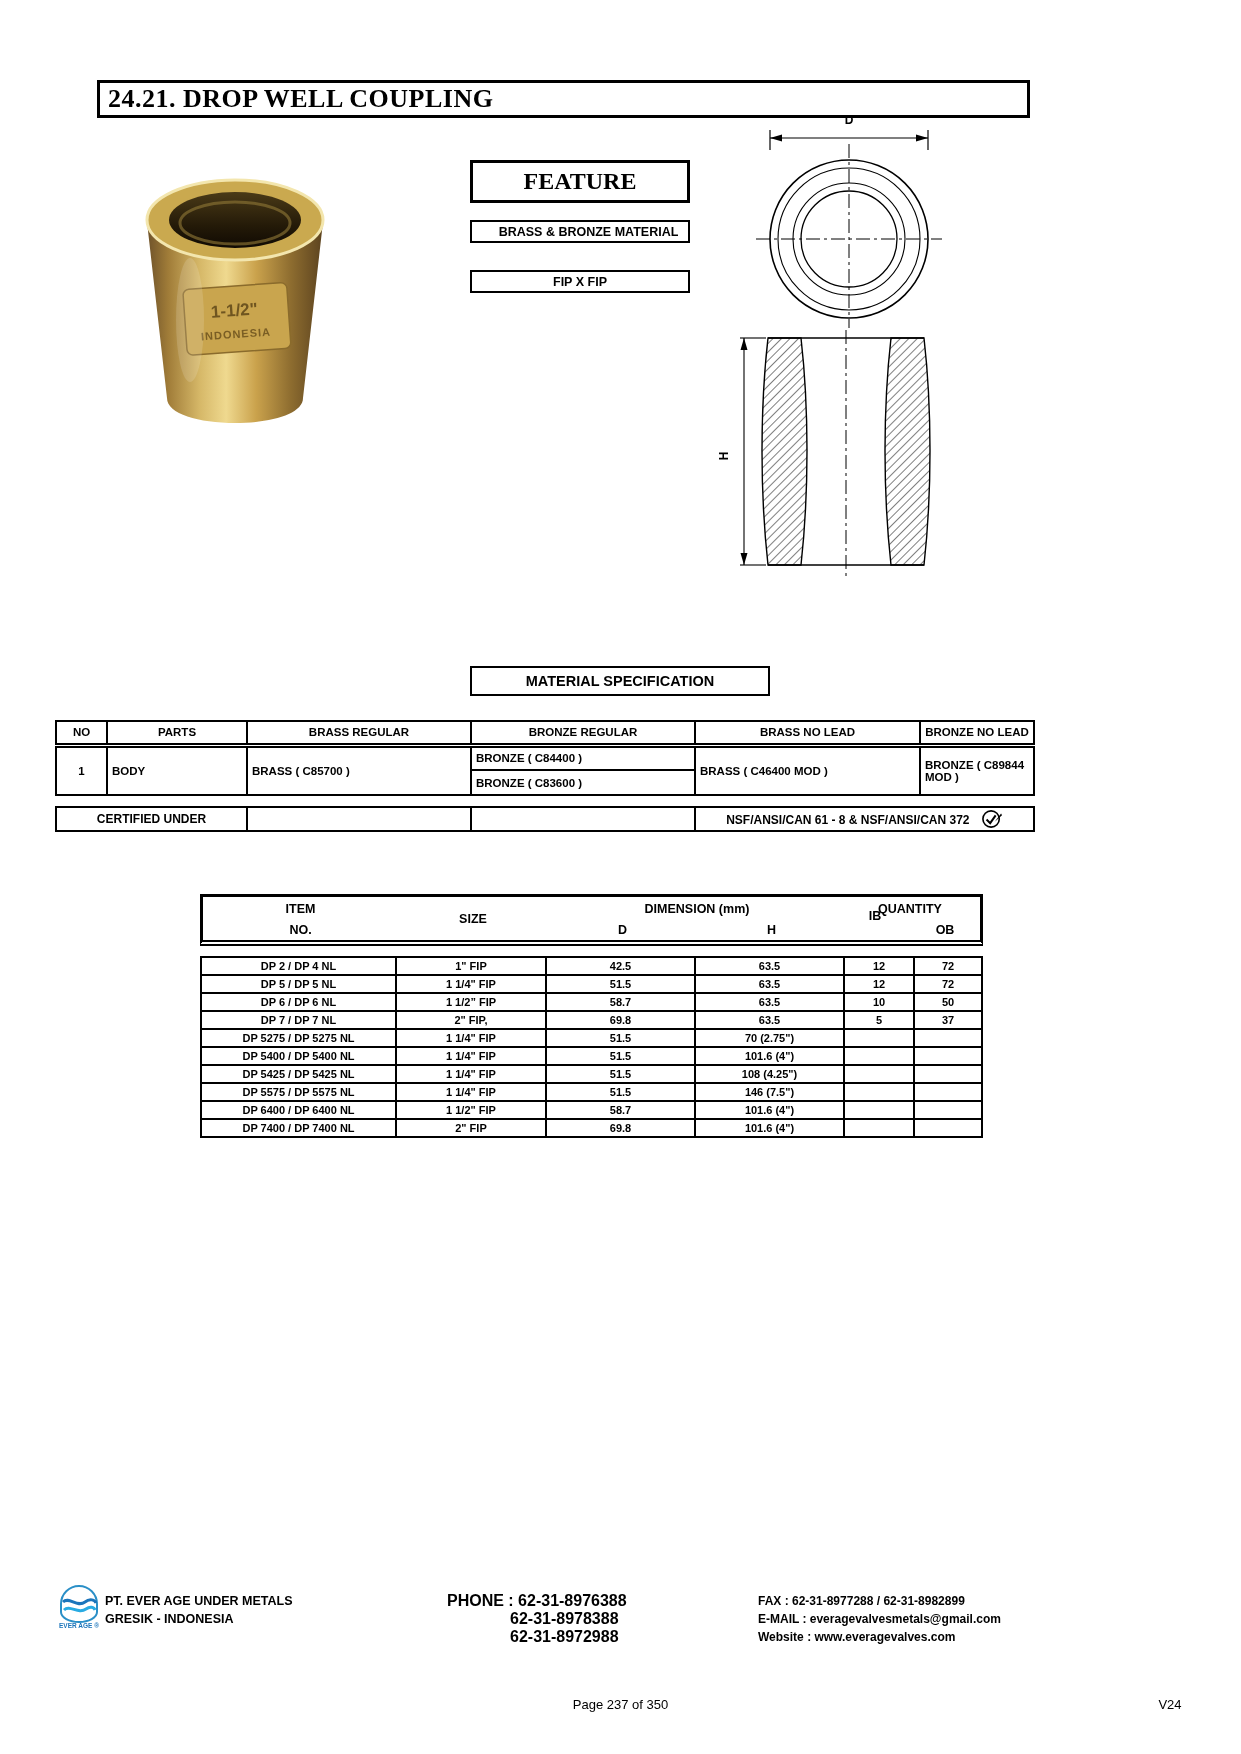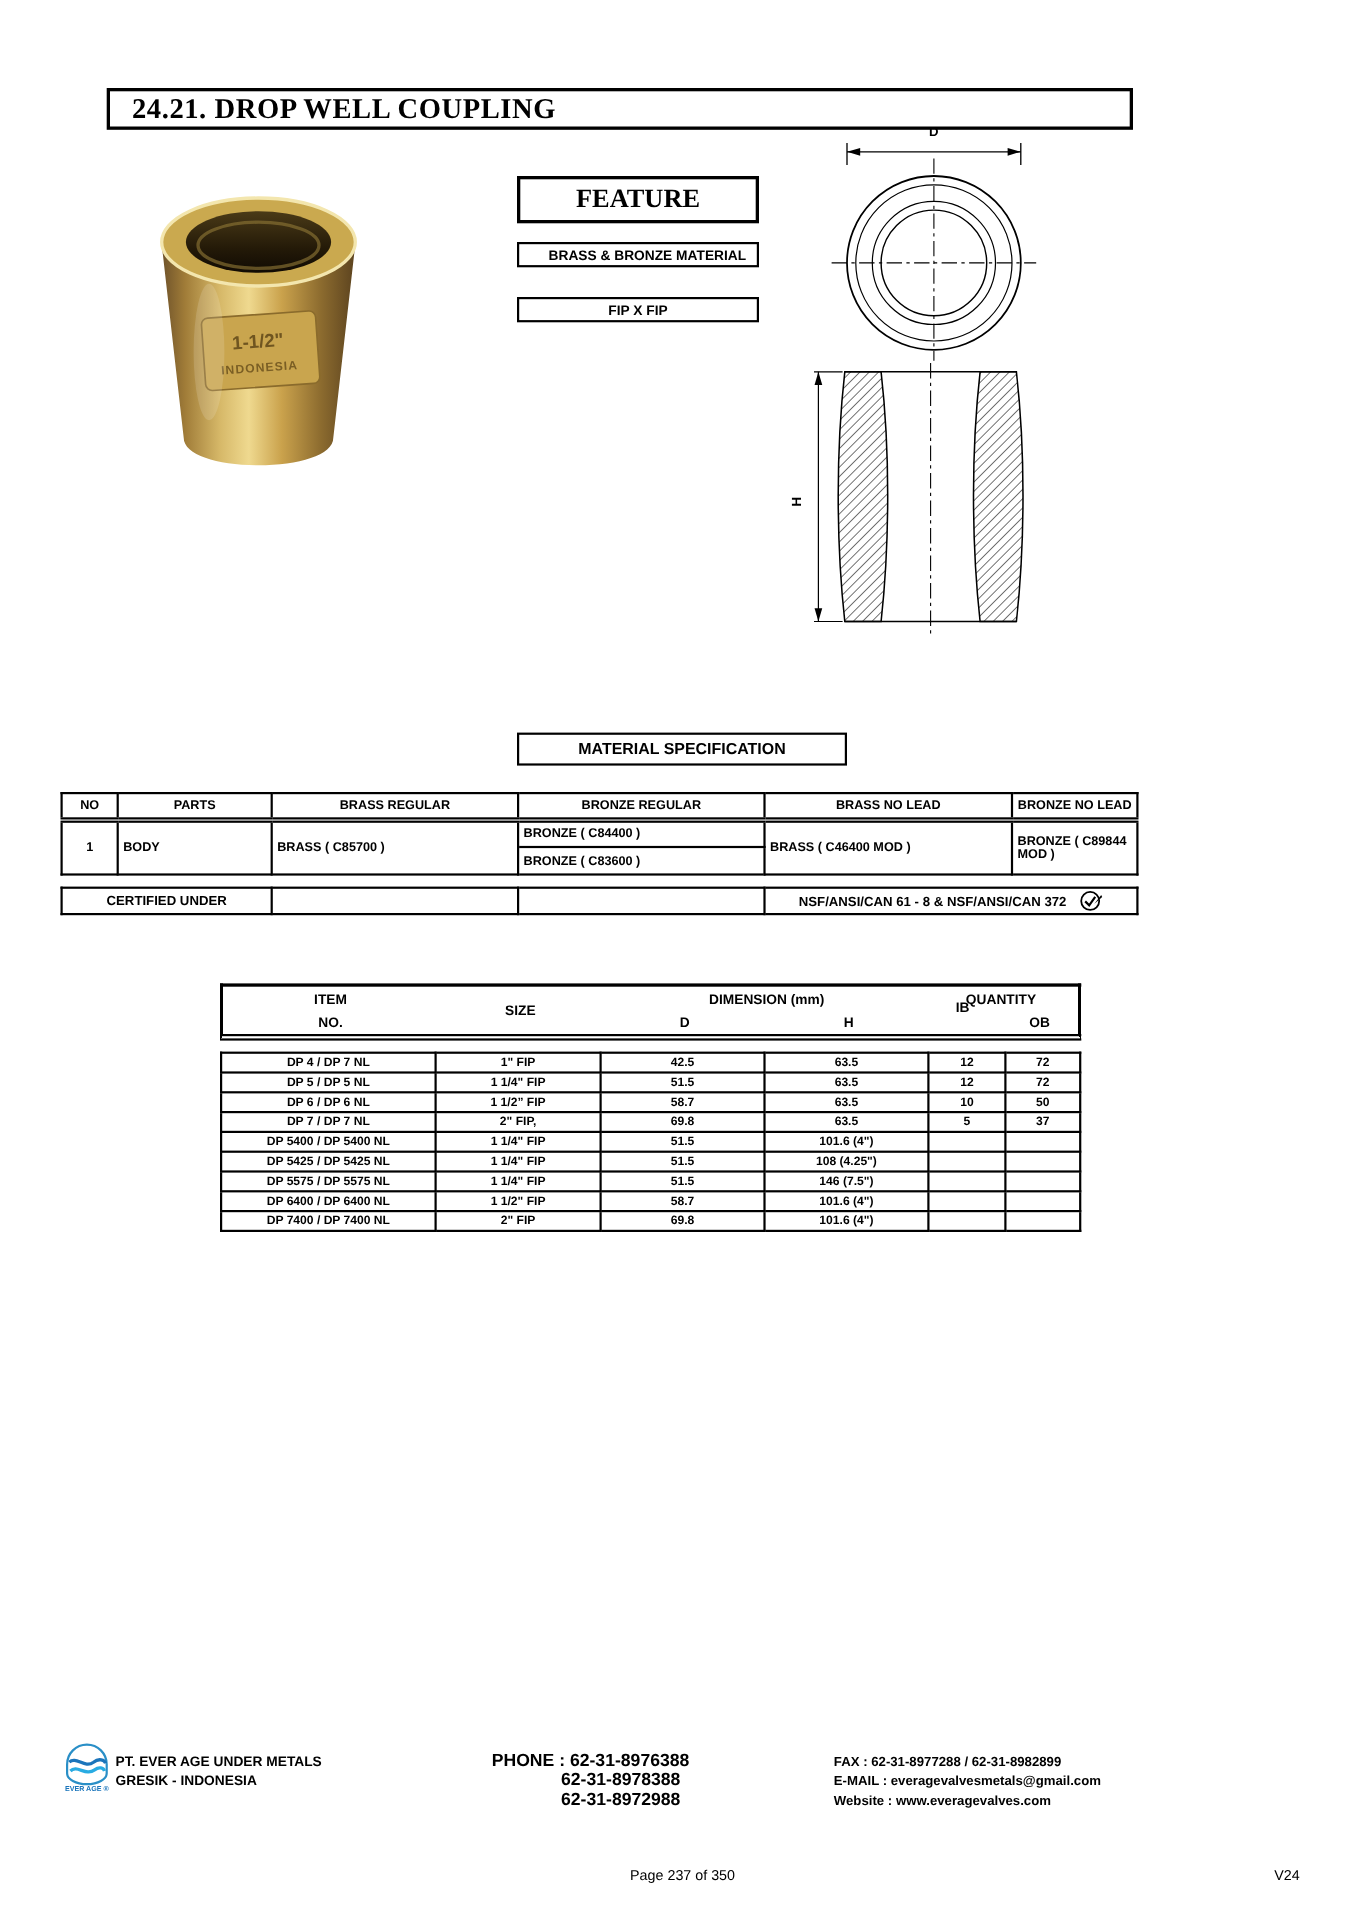--- a/index.html
+++ b/index.html
@@ -6,21 +6,21 @@
   .page{position:relative;width:1241px;height:1754px;background:#ffffff;margin:0 auto;
         font-family:"Liberation Sans",sans-serif;color:#000;overflow:hidden;}
   .abs{position:absolute;}
   .box{border:3px solid #000;box-sizing:border-box;}
   .thinbox{border:2px solid #000;box-sizing:border-box;}
   .center{display:flex;align-items:center;justify-content:center;}
   .serif{font-family:"Liberation Serif",serif;}
   .b{font-weight:bold;}
 
   .title-box{left:97px;top:80px;width:933px;height:38px;border:3px solid #000;box-sizing:border-box;
-             display:flex;align-items:center;padding-left:20px;}
+             display:flex;align-items:center;padding-left:8px;}
   .title-box span{font-family:"Liberation Serif",serif;font-weight:bold;font-size:26px;letter-spacing:.5px;}
 
   .feature-box{left:470px;top:160px;width:220px;height:43px;font-size:24px;}
   .feat-item1{left:470px;top:220px;width:220px;height:23px;font-size:12.5px;padding-left:17px;}
   .feat-item2{left:470px;top:270px;width:220px;height:23px;font-size:12.5px;}
 
   .ms-title{left:470px;top:666px;width:300px;height:30px;font-size:14.5px;}
 
   table{border-collapse:collapse;}
   .ms{left:55px;top:720px;width:980px;table-layout:fixed;}
@@ -204,21 +204,21 @@
     <colgroup>
         <col style="width:195px">
         <col style="width:150px">
         <col style="width:149px">
         <col style="width:149px">
         <col style="width:70px">
         <col>
       </colgroup>
     <tbody>
         <tr>
-          <td>DP 4 / DP 7 NL</td>
+          <td>DP 2 / DP 4 NL</td>
           <td>1" FIP</td>
           <td>42.5</td>
           <td>63.5</td>
           <td>12</td>
           <td>72</td>
         </tr>
     <tr>
           <td>DP 5 / DP 5 NL</td>
           <td>1 1/4" FIP</td>
           <td>51.5</td>
@@ -236,20 +236,28 @@
         </tr>
     <tr>
           <td>DP 7 / DP 7 NL</td>
           <td>2" FIP,</td>
           <td>69.8</td>
           <td>63.5</td>
           <td>5</td>
           <td>37</td>
         </tr>
     <tr>
+          <td>DP 5275 / DP 5275 NL</td>
+          <td>1 1/4" FIP</td>
+          <td>51.5</td>
+          <td>70 (2.75")</td>
+          <td></td>
+          <td></td>
+        </tr>
+    <tr>
           <td>DP 5400 / DP 5400 NL</td>
           <td>1 1/4" FIP</td>
           <td>51.5</td>
           <td>101.6 (4")</td>
           <td></td>
           <td></td>
         </tr>
     <tr>
           <td>DP 5425 / DP 5425 NL</td>
           <td>1 1/4" FIP</td>

